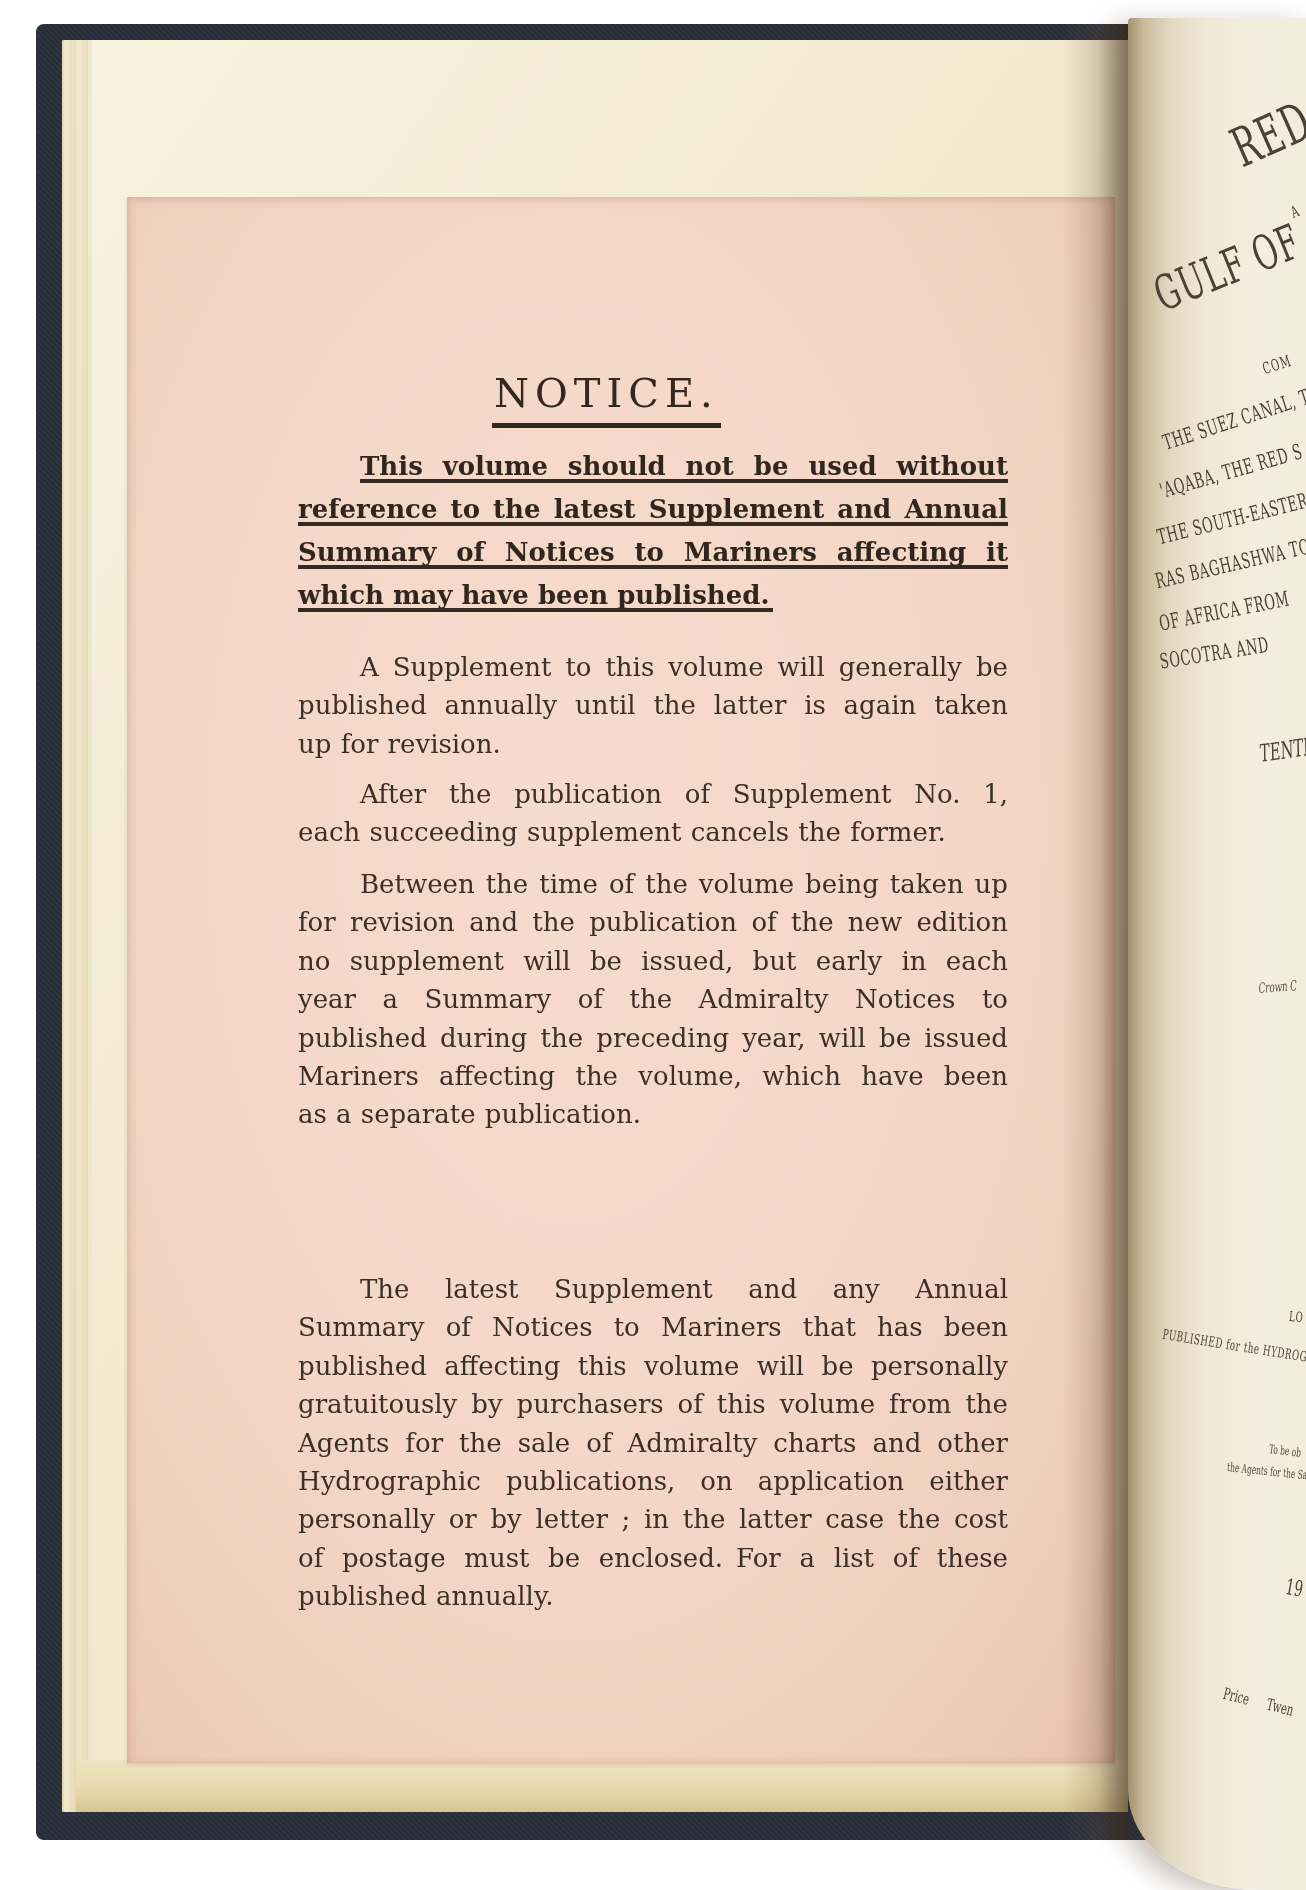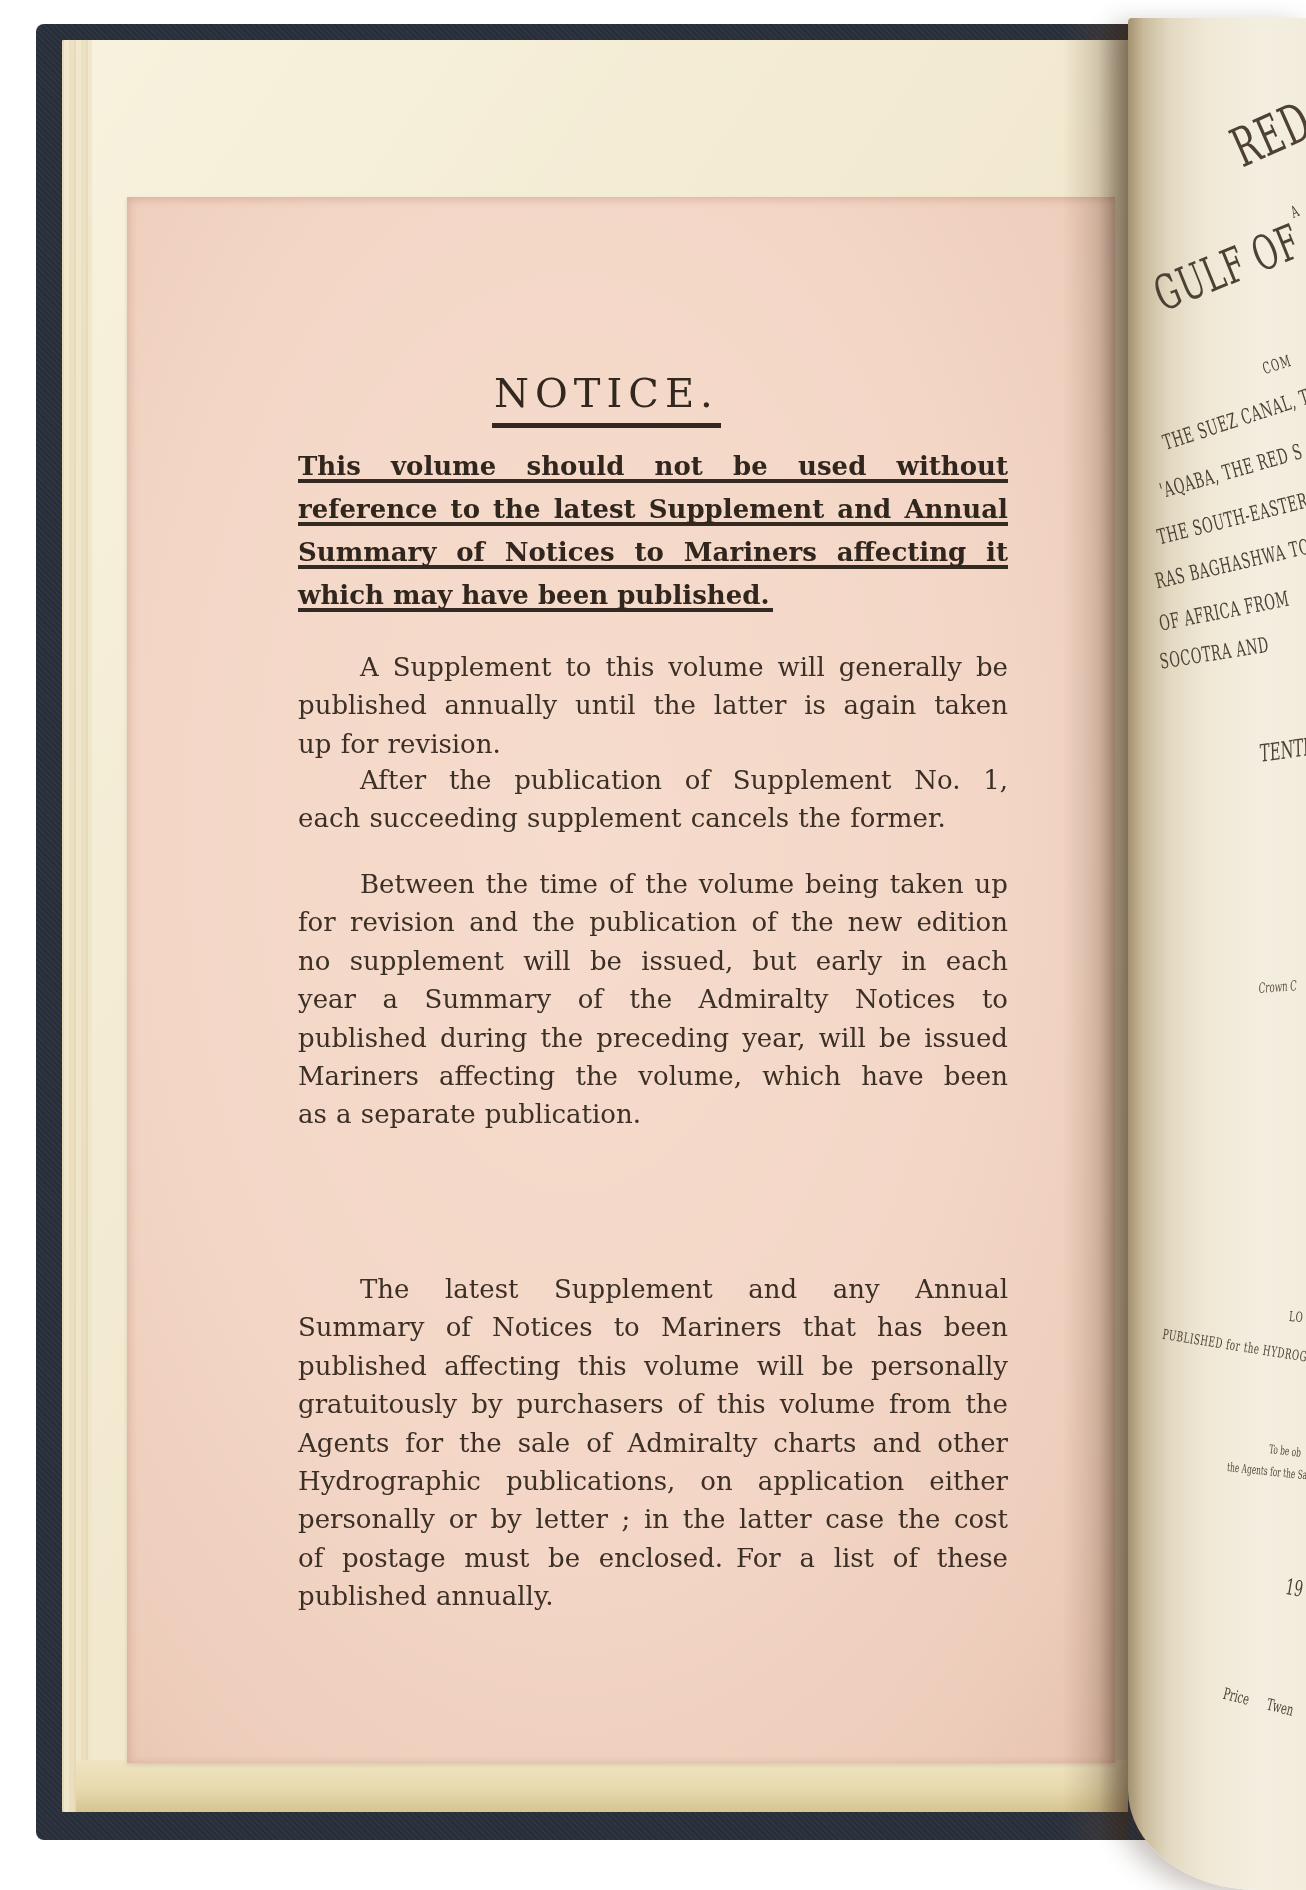--- a/index.html
+++ b/index.html
@@ -22,21 +22,21 @@
         background:radial-gradient(ellipse at 45% 40%,#f6dccd 0%,#f3d6c6 55%,#edccba 85%,#e7c2b0 100%);
         box-shadow:inset 0 3px 8px rgba(170,110,85,.22),inset 3px 0 8px rgba(170,110,85,.16),0 2px 4px rgba(90,60,40,.15);
         color:#3b2f25;}
   .notice-title{position:absolute;left:365px;top:176px;margin:0;
         font-size:40px;font-weight:400;letter-spacing:6px;line-height:1;
         color:#322820;border-bottom:5px solid #322820;padding:0 2px 10px 2px;}
   .warn{position:absolute;left:171px;top:252px;width:710px;
         font-weight:bold;font-size:26px;color:#30261e;}
   .warn-line{height:34px;line-height:34px;border-bottom:4px solid #342a22;margin-bottom:9px;
         text-align:justify;text-align-last:justify;box-sizing:border-box;}
-  .warn-line.w-first{}
+  .warn-line.w-first{margin-left:62px;}
   .warn-line.w-last{text-align-last:left;width:-moz-fit-content;width:fit-content;padding-right:4px;}
   .para{position:absolute;left:171px;width:710px;font-size:26px;line-height:38.4px;
         color:#3b2f26;word-spacing:1px;}
   .ln{text-align:justify;text-align-last:justify;box-sizing:border-box;}
   .ln.first{padding-left:62px;}
   .ln.last{text-align-last:left;}
   .ital{font-style:italic;}
   
   .gutter{position:absolute;left:1062px;top:24px;width:66px;height:1816px;
         background:linear-gradient(to right,rgba(120,90,60,0) 0%,rgba(110,82,55,.22) 55%,rgba(64,44,26,.5) 100%);}
@@ -78,21 +78,21 @@
       <div class="warn-line">Summary of Notices to Mariners affecting it</div>
       <div class="warn-line w-last">which may have been published.</div>
     </div>
 
     <div class="para" style="top:451px">
       <div class="ln first">A Supplement to this volume will generally be</div>
       <div class="ln">published annually until the latter is again taken</div>
       <div class="ln last">up for revision.</div>
     </div>
 
-    <div class="para" style="top:564px">
+    <div class="para" style="top:578px">
       <div class="ln first">After the publication of Supplement No. 1,</div>
       <div class="ln last">each succeeding supplement cancels the former.</div>
     </div>
 
     <div class="para" style="top:668px">
       <div class="ln first">Between the time of the volume being taken up</div>
       <div class="ln">for revision and the publication of the new edition</div>
       <div class="ln">no supplement will be issued, but early in each</div>
       <div class="ln">year a Summary of the Admiralty Notices to</div>
       <div class="ln">published during the preceding year, will be issued</div>

